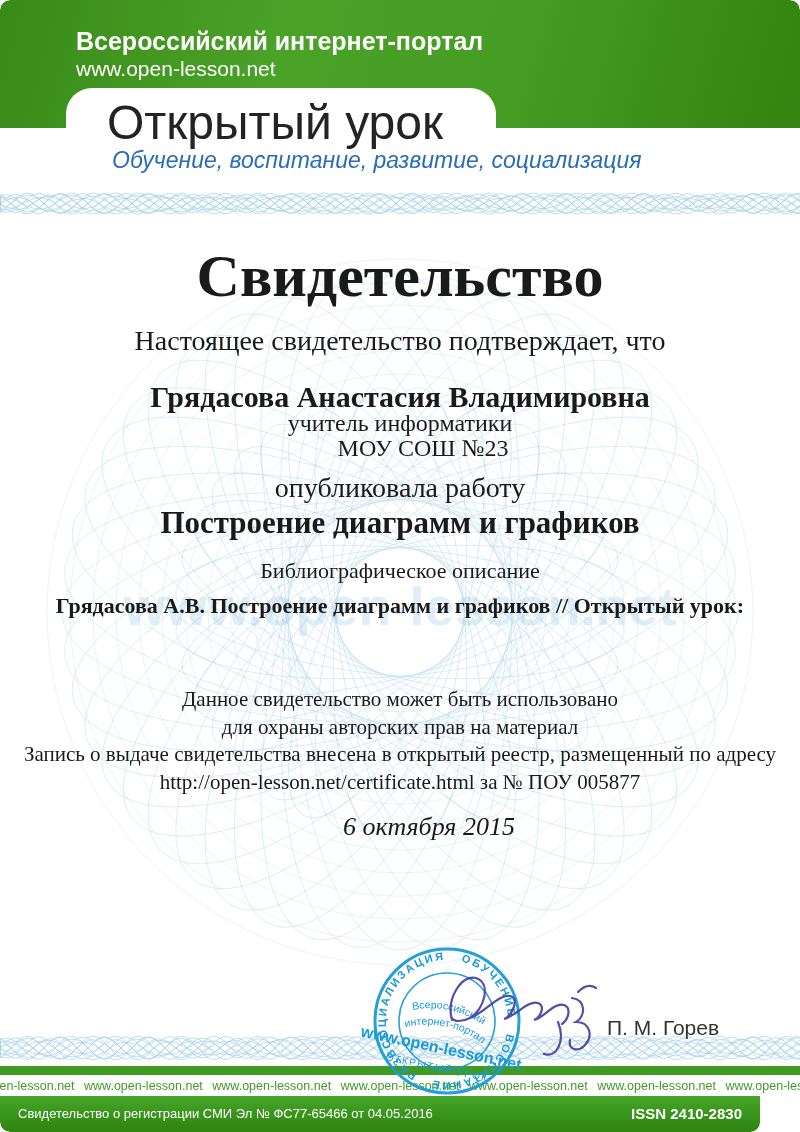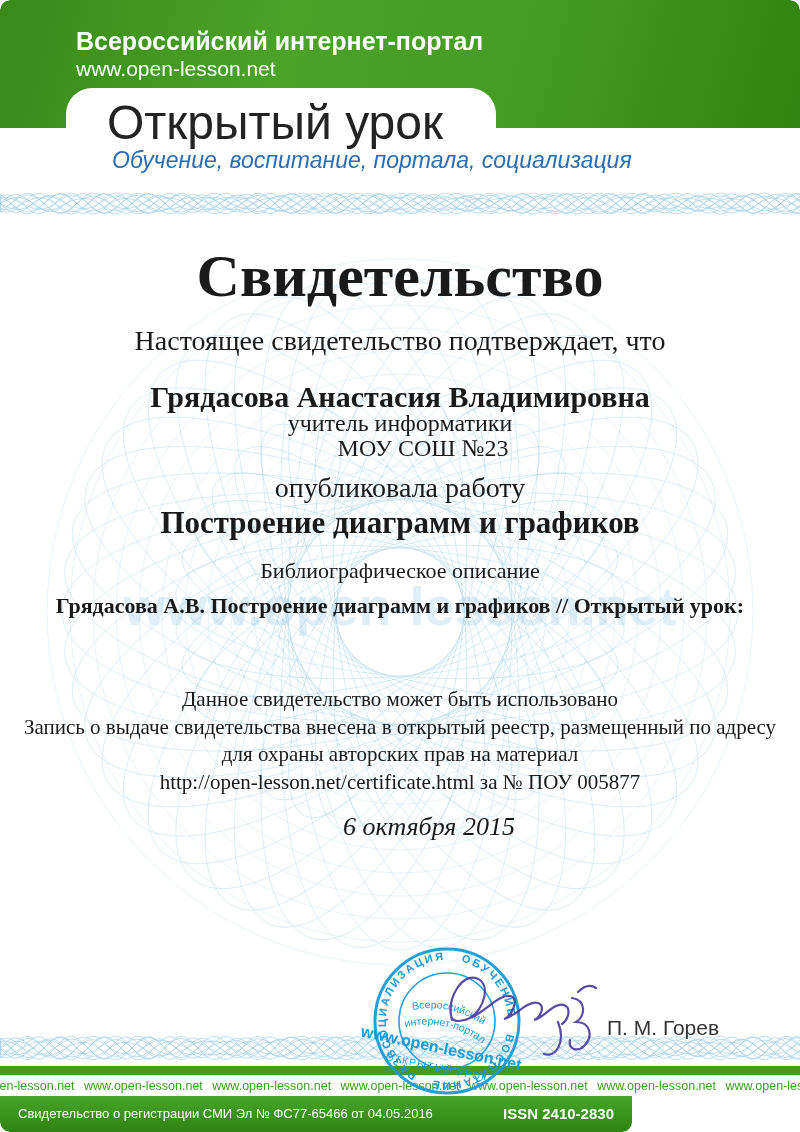--- a/index.html
+++ b/index.html
@@ -39,21 +39,21 @@
   
   .editor-label{position:absolute;left:105px;top:1016px;font-size:21px;color:#333333;z-index:2;}
   .editor-name{position:absolute;left:607px;top:1016px;font-size:21px;color:#333333;z-index:2;}
   .stamp{position:absolute;left:352px;top:926px;width:190px;height:190px;z-index:5;}
   .signature{position:absolute;left:440px;top:958px;width:200px;height:105px;z-index:6;}
   
   .footer-thin-bar{position:absolute;left:0;top:1066px;width:800px;height:9px;background:#3f9b22;z-index:1;}
   .footer-strip{position:absolute;left:0;top:1075px;width:800px;height:21px;background:#ffffff;z-index:1;
     display:flex;justify-content:center;align-items:center;overflow:hidden;}
   .footer-strip span{color:#3f9b28;font-size:12.5px;white-space:nowrap;word-spacing:6px;}
-  .footer-main-bar{position:absolute;left:0;top:1096px;width:632px;height:36px;z-index:10;
+  .footer-main-bar{position:absolute;left:0;top:1096px;width:760px;height:36px;z-index:10;
     background:linear-gradient(#46a528,#2e8311);border-radius:0 0 10px 10px;}
   .footer-reg{position:absolute;left:18px;top:0;height:36px;line-height:36px;color:#ffffff;font-size:13px;}
   .footer-issn{position:absolute;right:18px;top:0;height:36px;line-height:36px;color:#ffffff;
     font-size:15px;font-weight:bold;}
   svg{display:block;}
 </style>
 </head>
 <body>
 
 <div class="page">
@@ -117,21 +117,21 @@
       </svg>
     </div>
   <div class="watermark">www.open-lesson.net</div>
 
   <div class="header-green">
     <div class="portal-title">Всероссийский интернет-портал</div>
     <div class="portal-url">www.open-lesson.net</div>
   </div>
   <div class="white-tab"></div>
   <div class="brand-title">Открытый урок</div>
-  <div class="brand-subtitle">Обучение, воспитание, портала, социализация</div>
+  <div class="brand-subtitle">Обучение, воспитание, развитие, социализация</div>
 
   <div class="band band-top">
       <svg width="800" height="25" viewBox="0 0 800 25">
         <path d="M0 12.5 L0 12.5 L4 14.4 L8 16.2 L12 17.6 L16 18.4 L20 18.4 L24 17.4 L28 15.6 L32 13.2 L36 10.4 L40 7.8 L44 5.6 L48 4.4 L52 4.3 L56 5.5 L60 7.7 L64 10.8 L68 14.3 L72 17.6 L76 20.4 L80 22.0 L84 22.3 L88 21.2 L92 18.8 L96 15.4 L100 11.5 L104 7.7 L108 4.6 L112 2.6 L116 2.0 L120 3.0 L124 5.3 L128 8.7 L132 12.6 L136 16.4 L140 19.6 L144 21.8 L148 22.5 L152 21.8 L156 19.8 L160 16.9 L164 13.3 L168 9.8 L172 6.9 L176 4.8 L180 4.0 L184 4.4 L188 5.9 L192 8.3 L196 11.1 L200 13.9 L204 16.4 L208 18.1 L212 18.8 L216 18.6 L220 17.6 L224 15.9 L228 14.0 L232 12.0 L236 10.3 L240 8.6 L244 7.4 L248 6.8 L252 7.1 L256 8.2 L260 10.1 L264 12.6 L268 15.2 L272 17.7 L276 19.5 L280 20.4 L284 20.2 L288 18.8 L292 16.4 L296 13.2 L300 9.8 L304 6.7 L308 4.2 L312 2.9 L316 3.0 L320 4.5 L324 7.2 L328 10.7 L332 14.6 L336 18.2 L340 21.1 L344 22.7 L348 22.9 L352 21.5 L356 18.9 L360 15.3 L364 11.4 L368 7.6 L372 4.6 L376 2.8 L380 2.4 L384 3.4 L388 5.8 L392 9.0 L396 12.6 L400 16.1 L404 19.0 L408 20.8 L412 21.3 L416 20.6 L420 18.7 L424 16.1 L428 13.1 L432 10.2 L436 7.9 L440 6.3 L444 5.8 L448 6.2 L452 7.5 L456 9.4 L460 11.5 L464 13.6 L468 15.3 L472 16.4 L476 17.5 L480 17.8 L484 17.4 L488 16.1 L492 14.2 L496 11.7 L500 9.2 L504 7.0 L508 5.4 L512 4.8 L516 5.3 L520 6.9 L524 9.5 L528 12.7 L532 16.0 L536 18.9 L540 21.0 L544 22.0 L548 21.6 L552 19.8 L556 16.9 L560 13.2 L564 9.4 L568 6.0 L572 3.4 L576 2.2 L580 2.4 L584 4.1 L588 7.0 L592 10.7 L596 14.7 L600 18.3 L604 21.1 L608 22.6 L612 22.6 L616 21.2 L620 18.5 L624 15.1 L628 11.3 L632 7.9 L636 5.2 L640 3.7 L644 3.5 L648 4.6 L652 6.7 L656 9.6 L660 12.7 L664 15.6 L668 17.9 L672 19.2 L676 19.5 L680 18.8 L684 17.3 L688 15.2 L692 12.9 L696 10.8 L700 9.1 L704 8.2 L708 7.7 L712 7.6 L716 8.2 L720 9.5 L724 11.5 L728 13.9 L732 16.2 L736 18.2 L740 19.5 L744 19.9 L748 19.1 L752 17.3 L756 14.6 L760 11.4 L764 8.3 L768 5.6 L772 3.8 L776 3.2 L780 4.0 L784 6.0 L788 9.1 L792 12.8 L796 16.5 L800 19.8" fill="none" stroke="#9ccbe4" stroke-width="0.8" opacity="0.8"></path>
         <path d="M0 12.5 L0 12.5 L4 10.6 L8 8.8 L12 7.4 L16 6.6 L20 6.6 L24 7.6 L28 9.4 L32 11.8 L36 14.6 L40 17.2 L44 19.4 L48 20.6 L52 20.7 L56 19.5 L60 17.3 L64 14.2 L68 10.7 L72 7.4 L76 4.6 L80 3.0 L84 2.7 L88 3.8 L92 6.2 L96 9.6 L100 13.5 L104 17.3 L108 20.4 L112 22.4 L116 23.0 L120 22.0 L124 19.7 L128 16.3 L132 12.4 L136 8.6 L140 5.4 L144 3.2 L148 2.5 L152 3.2 L156 5.2 L160 8.1 L164 11.7 L168 15.2 L172 18.1 L176 20.2 L180 21.0 L184 20.6 L188 19.1 L192 16.7 L196 13.9 L200 11.1 L204 8.6 L208 6.9 L212 6.2 L216 6.4 L220 7.4 L224 9.1 L228 11.0 L232 13.0 L236 14.7 L240 16.4 L244 17.6 L248 18.2 L252 17.9 L256 16.8 L260 14.9 L264 12.4 L268 9.8 L272 7.3 L276 5.5 L280 4.6 L284 4.8 L288 6.2 L292 8.6 L296 11.8 L300 15.2 L304 18.3 L308 20.8 L312 22.1 L316 22.0 L320 20.5 L324 17.8 L328 14.3 L332 10.4 L336 6.8 L340 3.9 L344 2.3 L348 2.1 L352 3.5 L356 6.1 L360 9.7 L364 13.6 L368 17.4 L372 20.4 L376 22.2 L380 22.6 L384 21.6 L388 19.2 L392 16.0 L396 12.4 L400 8.9 L404 6.0 L408 4.2 L412 3.7 L416 4.4 L420 6.3 L424 8.9 L428 11.9 L432 14.8 L436 17.1 L440 18.7 L444 19.2 L448 18.8 L452 17.5 L456 15.6 L460 13.5 L464 11.4 L468 9.7 L472 8.6 L476 7.5 L480 7.2 L484 7.6 L488 8.9 L492 10.8 L496 13.3 L500 15.8 L504 18.0 L508 19.6 L512 20.2 L516 19.7 L520 18.1 L524 15.5 L528 12.3 L532 9.0 L536 6.1 L540 4.0 L544 3.0 L548 3.4 L552 5.2 L556 8.1 L560 11.8 L564 15.6 L568 19.0 L572 21.6 L576 22.8 L580 22.6 L584 20.9 L588 18.0 L592 14.3 L596 10.3 L600 6.7 L604 3.9 L608 2.4 L612 2.4 L616 3.8 L620 6.5 L624 9.9 L628 13.7 L632 17.1 L636 19.8 L640 21.3 L644 21.5 L648 20.4 L652 18.3 L656 15.4 L660 12.3 L664 9.4 L668 7.1 L672 5.8 L676 5.5 L680 6.2 L684 7.7 L688 9.8 L692 12.1 L696 14.2 L700 15.9 L704 16.8 L708 17.3 L712 17.4 L716 16.8 L720 15.5 L724 13.5 L728 11.1 L732 8.8 L736 6.8 L740 5.5 L744 5.1 L748 5.9 L752 7.7 L756 10.4 L760 13.6 L764 16.7 L768 19.4 L772 21.2 L776 21.8 L780 21.0 L784 19.0 L788 15.9 L792 12.2 L796 8.5 L800 5.2" fill="none" stroke="#9ccbe4" stroke-width="0.8" opacity="0.8"></path>
         <path d="M0 12.5 L0 19.8 L4 21.1 L8 21.1 L12 19.9 L16 17.5 L20 14.3 L24 10.6 L28 7.2 L32 4.4 L36 2.7 L40 2.4 L44 3.6 L48 6.1 L52 9.6 L56 13.5 L60 17.4 L64 20.5 L68 22.4 L72 23.0 L76 22.0 L80 19.6 L84 16.3 L88 12.4 L92 8.7 L96 5.5 L100 3.5 L104 2.8 L108 3.5 L112 5.4 L116 8.3 L120 11.7 L124 15.0 L128 17.9 L132 19.8 L136 20.5 L140 20.1 L144 18.7 L148 16.4 L152 13.8 L156 11.2 L160 8.9 L164 7.4 L168 6.8 L172 7.0 L176 8.0 L180 9.5 L184 11.2 L188 13.0 L192 15.0 L196 16.9 L200 18.2 L204 18.8 L208 18.5 L212 17.2 L216 15.1 L220 12.4 L224 9.5 L228 6.9 L232 5.0 L236 4.0 L240 4.3 L244 5.8 L248 8.4 L252 11.7 L256 15.3 L260 18.6 L264 21.1 L268 22.4 L272 22.3 L276 20.7 L280 17.9 L284 14.3 L288 10.4 L292 6.7 L296 3.9 L300 2.3 L304 2.1 L308 3.5 L312 6.2 L316 9.7 L320 13.6 L324 17.3 L328 20.3 L332 22.0 L336 22.4 L340 21.3 L344 19.0 L348 15.9 L352 12.3 L356 9.0 L360 6.3 L364 4.6 L368 4.2 L372 4.9 L376 6.7 L380 9.1 L384 11.9 L388 14.6 L392 16.8 L396 18.1 L400 18.6 L404 18.2 L408 17.0 L412 15.3 L416 13.3 L420 11.5 L424 9.6 L428 8.0 L432 6.9 L436 6.5 L440 7.1 L444 8.5 L448 10.7 L452 13.3 L456 16.1 L460 18.5 L464 20.1 L468 20.7 L472 20.1 L476 18.4 L480 15.6 L484 12.3 L488 8.8 L492 5.8 L496 3.6 L500 2.7 L504 3.2 L508 5.0 L512 8.0 L516 11.8 L520 15.6 L524 19.1 L528 21.7 L532 22.9 L536 22.6 L540 20.9 L544 18.0 L548 14.2 L552 10.3 L556 6.7 L560 4.0 L564 2.6 L568 2.6 L572 4.1 L576 6.7 L580 10.0 L584 13.6 L588 16.9 L592 19.4 L596 20.9 L600 21.0 L604 20.0 L608 17.9 L612 15.2 L616 12.3 L620 9.6 L624 7.5 L628 6.3 L632 6.1 L636 6.8 L640 8.2 L644 10.1 L648 12.1 L652 14.0 L656 15.6 L660 17.0 L664 17.9 L668 18.1 L672 17.3 L676 15.8 L680 13.6 L684 11.0 L688 8.4 L692 6.3 L696 4.9 L700 4.6 L704 5.5 L708 7.4 L712 10.3 L716 13.6 L720 16.9 L724 19.7 L728 21.6 L732 22.2 L736 21.3 L740 19.2 L744 16.0 L748 12.2 L752 8.4 L756 5.1 L760 2.9 L764 2.0 L768 2.7 L772 4.8 L776 8.0 L780 11.8 L784 15.8 L788 19.2 L792 21.6 L796 22.6 L800 22.2" fill="none" stroke="#9ccbe4" stroke-width="0.8" opacity="0.8"></path>
         <path d="M0 12.5 L0 5.2 L4 3.9 L8 3.9 L12 5.1 L16 7.5 L20 10.7 L24 14.4 L28 17.8 L32 20.6 L36 22.3 L40 22.6 L44 21.4 L48 18.9 L52 15.4 L56 11.5 L60 7.6 L64 4.5 L68 2.6 L72 2.0 L76 3.0 L80 5.4 L84 8.7 L88 12.6 L92 16.3 L96 19.5 L100 21.5 L104 22.2 L108 21.5 L112 19.6 L116 16.7 L120 13.3 L124 10.0 L128 7.1 L132 5.2 L136 4.5 L140 4.9 L144 6.3 L148 8.6 L152 11.2 L156 13.8 L160 16.1 L164 17.6 L168 18.2 L172 18.0 L176 17.0 L180 15.5 L184 13.8 L188 12.0 L192 10.0 L196 8.1 L200 6.8 L204 6.2 L208 6.5 L212 7.8 L216 9.9 L220 12.6 L224 15.5 L228 18.1 L232 20.0 L236 21.0 L240 20.7 L244 19.2 L248 16.6 L252 13.3 L256 9.7 L260 6.4 L264 3.9 L268 2.6 L272 2.7 L276 4.3 L280 7.1 L284 10.7 L288 14.6 L292 18.3 L296 21.1 L300 22.7 L304 22.9 L308 21.5 L312 18.8 L316 15.3 L320 11.4 L324 7.7 L328 4.7 L332 3.0 L336 2.6 L340 3.7 L344 6.0 L348 9.1 L352 12.7 L356 16.0 L360 18.7 L364 20.4 L368 20.8 L372 20.1 L376 18.3 L380 15.9 L384 13.1 L388 10.4 L392 8.2 L396 6.9 L400 6.4 L404 6.8 L408 8.0 L412 9.7 L416 11.7 L420 13.5 L424 15.4 L428 17.0 L432 18.1 L436 18.5 L440 17.9 L444 16.5 L448 14.3 L452 11.7 L456 8.9 L460 6.5 L464 4.9 L468 4.3 L472 4.9 L476 6.6 L480 9.4 L484 12.7 L488 16.2 L492 19.2 L496 21.4 L500 22.3 L504 21.8 L508 20.0 L512 17.0 L516 13.2 L520 9.4 L524 5.9 L528 3.3 L532 2.1 L536 2.4 L540 4.1 L544 7.0 L548 10.8 L552 14.7 L556 18.3 L560 21.0 L564 22.4 L568 22.4 L572 20.9 L576 18.3 L580 15.0 L584 11.4 L588 8.1 L592 5.6 L596 4.1 L600 4.0 L604 5.0 L608 7.1 L612 9.8 L616 12.7 L620 15.4 L624 17.5 L628 18.7 L632 18.9 L636 18.2 L640 16.8 L644 14.9 L648 12.9 L652 11.0 L656 9.4 L660 8.0 L664 7.1 L668 6.9 L672 7.7 L676 9.2 L680 11.4 L684 14.0 L688 16.6 L692 18.7 L696 20.1 L700 20.4 L704 19.5 L708 17.6 L712 14.7 L716 11.4 L720 8.1 L724 5.3 L728 3.4 L732 2.8 L736 3.7 L740 5.8 L744 9.0 L748 12.8 L752 16.6 L756 19.9 L760 22.1 L764 23.0 L768 22.3 L772 20.2 L776 17.0 L780 13.2 L784 9.2 L788 5.8 L792 3.4 L796 2.4 L800 2.8" fill="none" stroke="#9ccbe4" stroke-width="0.8" opacity="0.8"></path>
         <path d="M0 12.5 L0 21.5 L4 18.9 L8 15.4 L12 11.4 L16 7.6 L20 4.5 L24 2.6 L28 2.1 L32 3.1 L36 5.5 L40 8.8 L44 12.6 L48 16.2 L52 19.3 L56 21.2 L60 21.9 L64 21.2 L68 19.3 L72 16.5 L76 13.2 L80 10.1 L84 7.4 L88 5.7 L92 5.0 L96 5.4 L100 6.8 L104 8.9 L108 11.3 L112 13.7 L116 15.7 L120 17.0 L124 17.6 L128 17.4 L132 16.7 L136 15.6 L140 14.0 L144 11.9 L148 9.7 L152 7.7 L156 6.2 L160 5.6 L164 6.0 L168 7.4 L172 9.7 L176 12.6 L180 15.7 L184 18.4 L188 20.5 L192 21.4 L196 21.1 L200 19.5 L204 16.7 L208 13.3 L212 9.6 L216 6.2 L220 3.7 L224 2.4 L228 2.5 L232 4.1 L236 7.0 L240 10.7 L244 14.6 L248 18.3 L252 21.1 L256 22.7 L260 22.8 L264 21.4 L268 18.7 L272 15.2 L276 11.4 L280 7.8 L284 4.9 L288 3.3 L292 3.0 L296 4.0 L300 6.3 L304 9.3 L308 12.7 L312 15.8 L316 18.3 L320 19.9 L324 20.3 L328 19.6 L332 17.9 L336 15.6 L340 13.0 L344 10.6 L348 8.6 L352 7.4 L356 7.0 L360 7.5 L364 8.6 L368 10.0 L372 11.6 L376 13.6 L380 15.7 L384 17.5 L388 18.7 L392 19.1 L396 18.5 L400 16.9 L404 14.5 L408 11.6 L412 8.7 L416 6.1 L420 4.4 L424 3.8 L428 4.4 L432 6.3 L436 9.2 L440 12.7 L444 16.3 L448 19.5 L452 21.7 L456 22.6 L460 22.1 L464 20.1 L468 17.0 L472 13.2 L476 9.3 L480 5.8 L484 3.3 L488 2.1 L492 2.4 L496 4.2 L500 7.1 L504 10.8 L508 14.7 L512 18.2 L516 20.8 L520 22.1 L524 22.1 L528 20.6 L532 18.1 L536 14.9 L540 11.4 L544 8.3 L548 5.9 L552 4.6 L556 4.5 L560 5.5 L564 7.5 L568 10.0 L572 12.7 L576 15.2 L580 17.0 L584 18.1 L588 18.3 L592 17.6 L596 16.3 L600 14.6 L604 12.8 L608 10.9 L612 9.0 L616 7.4 L620 6.4 L624 6.3 L628 7.2 L632 8.9 L636 11.3 L640 14.1 L644 16.9 L648 19.2 L652 20.6 L656 20.9 L660 20.0 L664 17.8 L668 14.8 L672 11.3 L676 7.9 L680 5.0 L684 3.1 L688 2.5 L692 3.4 L696 5.7 L700 9.0 L704 12.8 L708 16.7 L712 20.0 L716 22.2 L720 23.0 L724 22.3 L728 20.2 L732 17.0 L736 13.1 L740 9.3 L744 5.9 L748 3.6 L752 2.6 L756 3.0 L760 4.8 L764 7.6 L768 11.1 L772 14.5 L776 17.6 L780 19.8 L784 20.8 L788 20.6 L792 19.3 L796 17.1 L800 14.3" fill="none" stroke="#9ccbe4" stroke-width="0.8" opacity="0.8"></path>
         <path d="M0 12.5 L0 3.5 L4 6.1 L8 9.6 L12 13.6 L16 17.4 L20 20.5 L24 22.4 L28 22.9 L32 21.9 L36 19.5 L40 16.2 L44 12.4 L48 8.8 L52 5.7 L56 3.8 L60 3.1 L64 3.8 L68 5.7 L72 8.5 L76 11.8 L80 14.9 L84 17.6 L88 19.3 L92 20.0 L96 19.6 L100 18.2 L104 16.1 L108 13.7 L112 11.3 L116 9.3 L120 8.0 L124 7.4 L128 7.6 L132 8.3 L136 9.4 L140 11.0 L144 13.1 L148 15.3 L152 17.3 L156 18.8 L160 19.4 L164 19.0 L168 17.6 L172 15.3 L176 12.4 L180 9.3 L184 6.6 L188 4.5 L192 3.6 L196 3.9 L200 5.5 L204 8.3 L208 11.7 L212 15.4 L216 18.8 L220 21.3 L224 22.6 L228 22.5 L232 20.9 L236 18.0 L240 14.3 L244 10.4 L248 6.7 L252 3.9 L256 2.3 L260 2.2 L264 3.6 L268 6.3 L272 9.8 L276 13.6 L280 17.2 L284 20.1 L288 21.7 L292 22.0 L296 21.0 L300 18.7 L304 15.7 L308 12.3 L312 9.2 L316 6.7 L320 5.1 L324 4.7 L328 5.4 L332 7.1 L336 9.4 L340 12.0 L344 14.4 L348 16.4 L352 17.6 L356 18.0 L360 17.5 L364 16.4 L368 15.0 L372 13.4 L376 11.4 L380 9.3 L384 7.5 L388 6.3 L392 5.9 L396 6.5 L400 8.1 L404 10.5 L408 13.4 L412 16.3 L416 18.9 L420 20.6 L424 21.2 L428 20.6 L432 18.7 L436 15.8 L440 12.3 L444 8.7 L448 5.5 L452 3.3 L456 2.4 L460 2.9 L464 4.9 L468 8.0 L472 11.8 L476 15.7 L480 19.2 L484 21.7 L488 22.9 L492 22.6 L496 20.8 L500 17.9 L504 14.2 L508 10.3 L512 6.8 L516 4.2 L520 2.9 L524 2.9 L528 4.4 L532 6.9 L536 10.1 L540 13.6 L544 16.7 L548 19.1 L552 20.4 L556 20.5 L560 19.5 L564 17.5 L568 15.0 L572 12.3 L576 9.8 L580 8.0 L584 6.9 L588 6.7 L592 7.4 L596 8.7 L600 10.4 L604 12.2 L608 14.1 L612 16.0 L616 17.6 L620 18.6 L624 18.7 L628 17.8 L632 16.1 L636 13.7 L640 10.9 L644 8.1 L648 5.8 L652 4.4 L656 4.1 L660 5.0 L664 7.2 L668 10.2 L672 13.7 L676 17.1 L680 20.0 L684 21.9 L688 22.5 L692 21.6 L696 19.3 L700 16.0 L704 12.2 L708 8.3 L712 5.0 L716 2.8 L720 2.0 L724 2.7 L728 4.8 L732 8.0 L736 11.9 L740 15.7 L744 19.1 L748 21.4 L752 22.4 L756 22.0 L760 20.2 L764 17.4 L768 13.9 L772 10.5 L776 7.4 L780 5.2 L784 4.2 L788 4.4 L792 5.7 L796 7.9 L800 10.7" fill="none" stroke="#9ccbe4" stroke-width="0.8" opacity="0.8"></path>
         <path d="M0 12.5 L0 12.4 L4 8.9 L8 6.0 L12 4.1 L16 3.5 L20 4.2 L24 6.1 L28 8.8 L32 11.8 L36 14.8 L40 17.2 L44 18.8 L48 19.4 L52 19.0 L56 17.7 L60 15.7 L64 13.5 L68 11.4 L72 9.6 L76 8.5 L80 7.8 L84 7.4 L88 7.8 L92 9.0 L96 10.9 L100 13.2 L104 15.6 L108 17.8 L112 19.4 L116 20.0 L120 19.5 L124 18.0 L128 15.5 L132 12.4 L136 9.1 L140 6.2 L144 4.1 L148 3.1 L152 3.5 L156 5.3 L160 8.1 L164 11.7 L168 15.5 L172 18.9 L176 21.5 L180 22.8 L184 22.6 L188 20.9 L192 18.0 L196 14.3 L200 10.3 L204 6.7 L208 3.9 L212 2.4 L216 2.3 L220 3.7 L224 6.4 L228 9.9 L232 13.6 L236 17.1 L240 19.8 L244 21.4 L248 21.6 L252 20.6 L256 18.4 L260 15.5 L264 12.3 L268 9.4 L272 7.0 L276 5.6 L280 5.3 L284 6.0 L288 7.5 L292 9.7 L296 12.0 L300 14.2 L304 16.0 L308 17.0 L312 17.3 L316 17.2 L320 16.7 L324 15.4 L328 13.5 L332 11.2 L336 8.9 L340 7.0 L344 5.7 L348 5.3 L352 6.1 L356 7.8 L360 10.4 L364 13.5 L368 16.6 L372 19.3 L376 21.1 L380 21.7 L384 20.9 L388 18.9 L392 15.9 L396 12.3 L400 8.6 L404 5.3 L408 3.1 L412 2.2 L416 2.8 L420 4.8 L424 7.9 L428 11.8 L432 15.7 L436 19.2 L440 21.7 L444 22.8 L448 22.5 L452 20.7 L456 17.8 L460 14.2 L464 10.4 L468 7.0 L472 4.5 L476 3.2 L480 3.3 L484 4.7 L488 7.2 L492 10.3 L496 13.5 L500 16.5 L504 18.7 L508 19.9 L512 20.0 L516 19.0 L520 17.1 L524 14.8 L528 12.3 L532 10.1 L536 8.4 L540 7.5 L544 7.4 L548 8.0 L552 8.9 L556 10.2 L560 12.1 L564 14.3 L568 16.4 L572 18.2 L576 19.2 L580 19.3 L584 18.3 L588 16.4 L592 13.7 L596 10.7 L600 7.8 L604 5.4 L608 3.9 L612 3.6 L616 4.7 L620 6.9 L624 10.1 L628 13.7 L632 17.3 L636 20.3 L640 22.2 L644 22.7 L648 21.7 L652 19.4 L656 16.1 L660 12.1 L664 8.3 L668 5.0 L672 2.8 L676 2.0 L680 2.8 L684 4.9 L688 8.1 L692 11.9 L696 15.7 L700 18.9 L704 21.2 L708 22.1 L712 21.6 L716 19.9 L720 17.2 L724 13.9 L728 10.5 L732 7.7 L736 5.6 L740 4.7 L744 4.9 L748 6.2 L752 8.3 L756 10.8 L760 13.4 L764 15.6 L768 17.2 L772 18.0 L776 17.9 L780 17.1 L784 15.7 L788 14.2 L792 12.3 L796 10.2 L800 8.3" fill="none" stroke="#9ccbe4" stroke-width="0.8" opacity="0.8"></path>
@@ -165,22 +165,22 @@
   <div class="ctext role">учитель информатики</div>
   <div class="ctext school">МОУ СОШ №23</div>
   <div class="ctext action">опубликовала работу</div>
   <div class="ctext work-title">Построение диаграмм и графиков</div>
   <div class="ctext bib-label">Библиографическое описание</div>
   <div class="ctext bib">
     <div>Грядасова А.В. Построение диаграмм и графиков // Открытый урок:</div>
   </div>
   <div class="ctext usage">
     <div>Данное свидетельство может быть использовано</div>
+    <div>для охраны авторских прав на материал</div>
     <div>Запись о выдаче свидетельства внесена в открытый реестр, размещенный по адресу</div>
-    <div>для охраны авторских прав на материал</div>
     <div>http://open-lesson.net/certificate.html за № ПОУ 005877</div>
   </div>
   <div class="ctext cert-date">6 октября 2015</div>
 
   <div class="editor-name">П. М. Горев</div>
 
   <div class="stamp">
     <svg width="190" height="190" viewBox="0 0 190 190">
       <g stroke="#1a9ad6" fill="none" opacity="0.95">
         <circle cx="95" cy="95" r="72" stroke-width="3"></circle>

